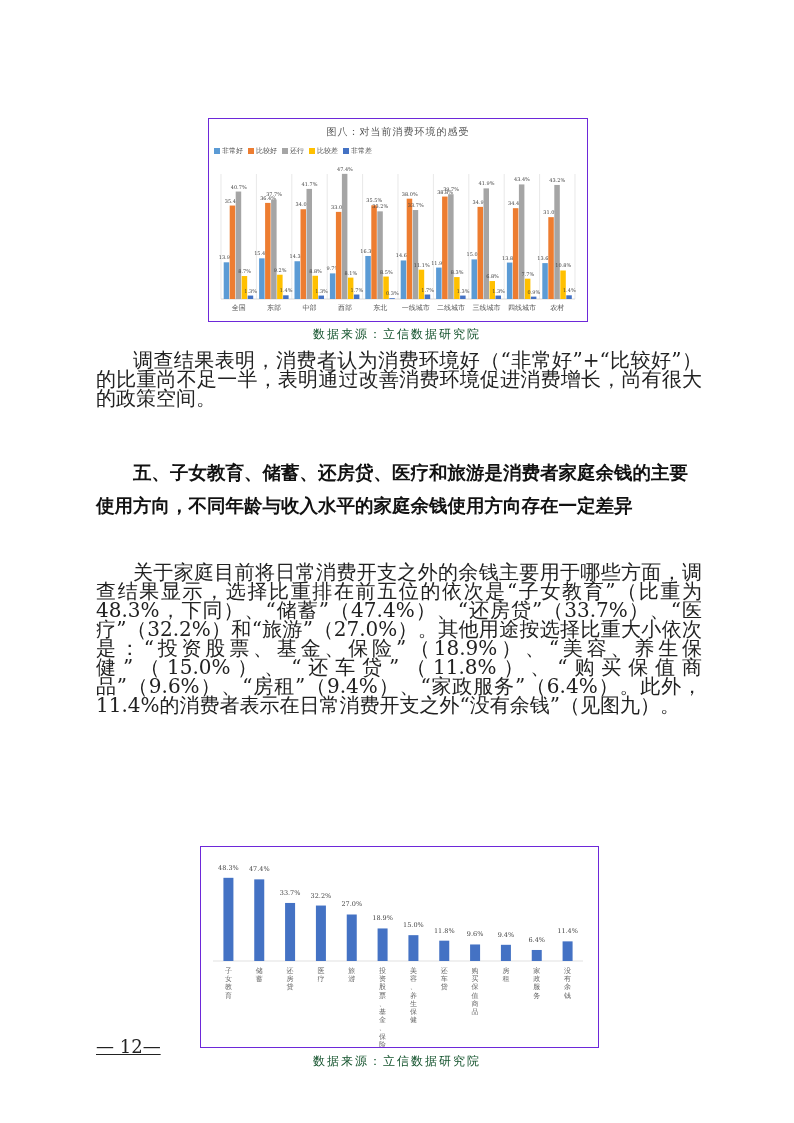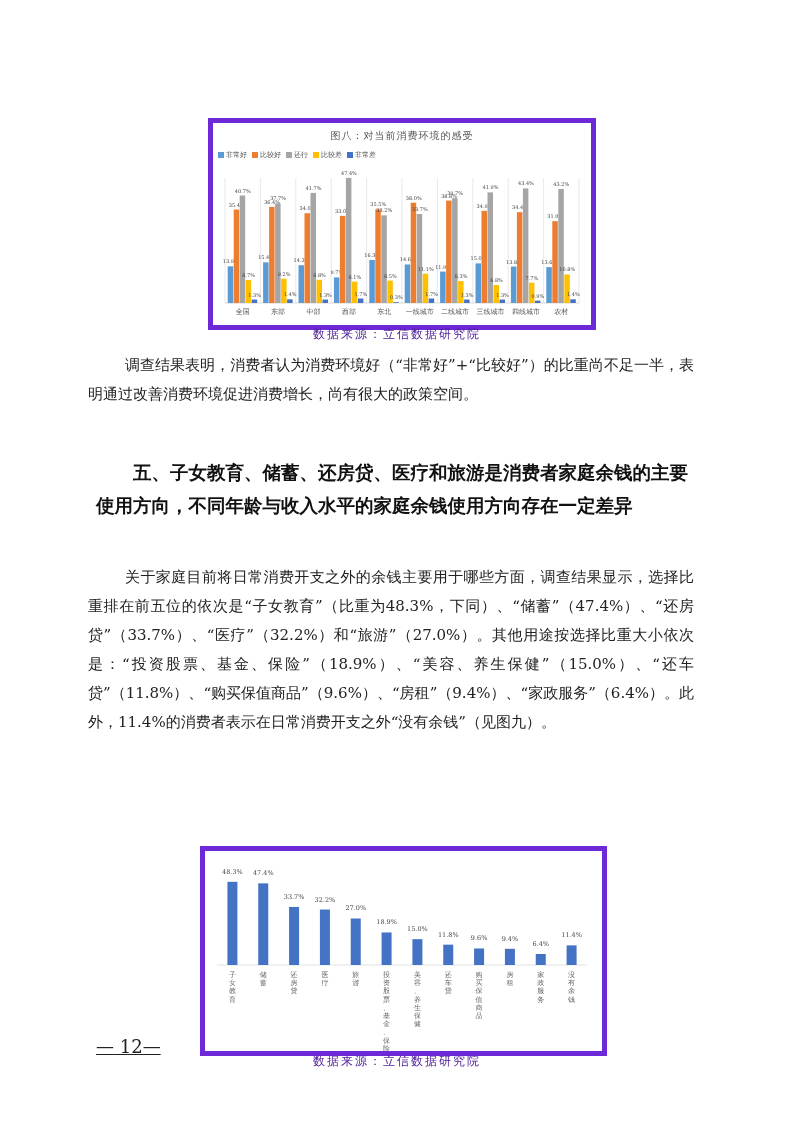--- a/index.html
+++ b/index.html
@@ -1,22 +1,22 @@
 <!DOCTYPE html>
 <html><head>
 <meta charset="utf-8">
 <style>
   html,body{margin:0;padding:0;background:#fff;}
   body{width:794px;height:1123px;position:relative;overflow:hidden;font-family:"DejaVu Serif","Liberation Serif",serif;color:#222;}
-  .chart-box{position:absolute;border:5px solid #6d28d9;background:#fff;}
+  .chart-box{position:absolute;border:1px solid #6d28d9;background:#fff;}
   .chart-title{position:absolute;left:0;right:0;text-align:center;font-size:10px;color:#555;letter-spacing:1px;}
   .legend{position:absolute;left:0;right:0;font-size:7px;color:#555;}
   .legend span.sw{display:inline-block;width:6px;height:6px;margin:0 2px 0 5px;vertical-align:middle;}
-  .source{position:absolute;left:0;width:794px;text-align:center;font-size:12px;color:#4c1d95;letter-spacing:2px;font-family:"DejaVu Sans",sans-serif;}
-  .para{position:absolute;left:88px;width:606px;font-size:15px;line-height:29px;text-align:justify;color:#222;}
+  .source{position:absolute;left:0;width:794px;text-align:center;font-size:12px;color:#14532d;letter-spacing:2px;font-family:"DejaVu Sans",sans-serif;}
+  .para{position:absolute;left:96px;width:606px;font-size:20px;line-height:19px;text-align:justify;color:#222;}
   .heading{position:absolute;left:96px;width:606px;font-size:18.5px;line-height:33px;font-weight:bold;font-family:"DejaVu Sans",sans-serif;color:#111;}
   .page-num{position:absolute;left:96px;top:1036px;font-size:18px;color:#222;text-decoration:underline;}
   svg text{font-family:"DejaVu Serif",serif;}
 </style>
 </head>
 <body>
 
 <div class="chart-box" style="left:208px;top:118px;width:378px;height:202px;">
   <div class="chart-title" style="top:6px;">图八：对当前消费环境的感受</div>
   <div class="legend" style="top:27px;" id="legend8"><span class="sw" style="background: rgb(91, 155, 213);"></span><span>非常好</span><span class="sw" style="background: rgb(237, 125, 49);"></span><span>比较好</span><span class="sw" style="background: rgb(165, 165, 165);"></span><span>还行</span><span class="sw" style="background: rgb(255, 192, 0);"></span><span>比较差</span><span class="sw" style="background: rgb(68, 114, 196);"></span><span>非常差</span></div>

